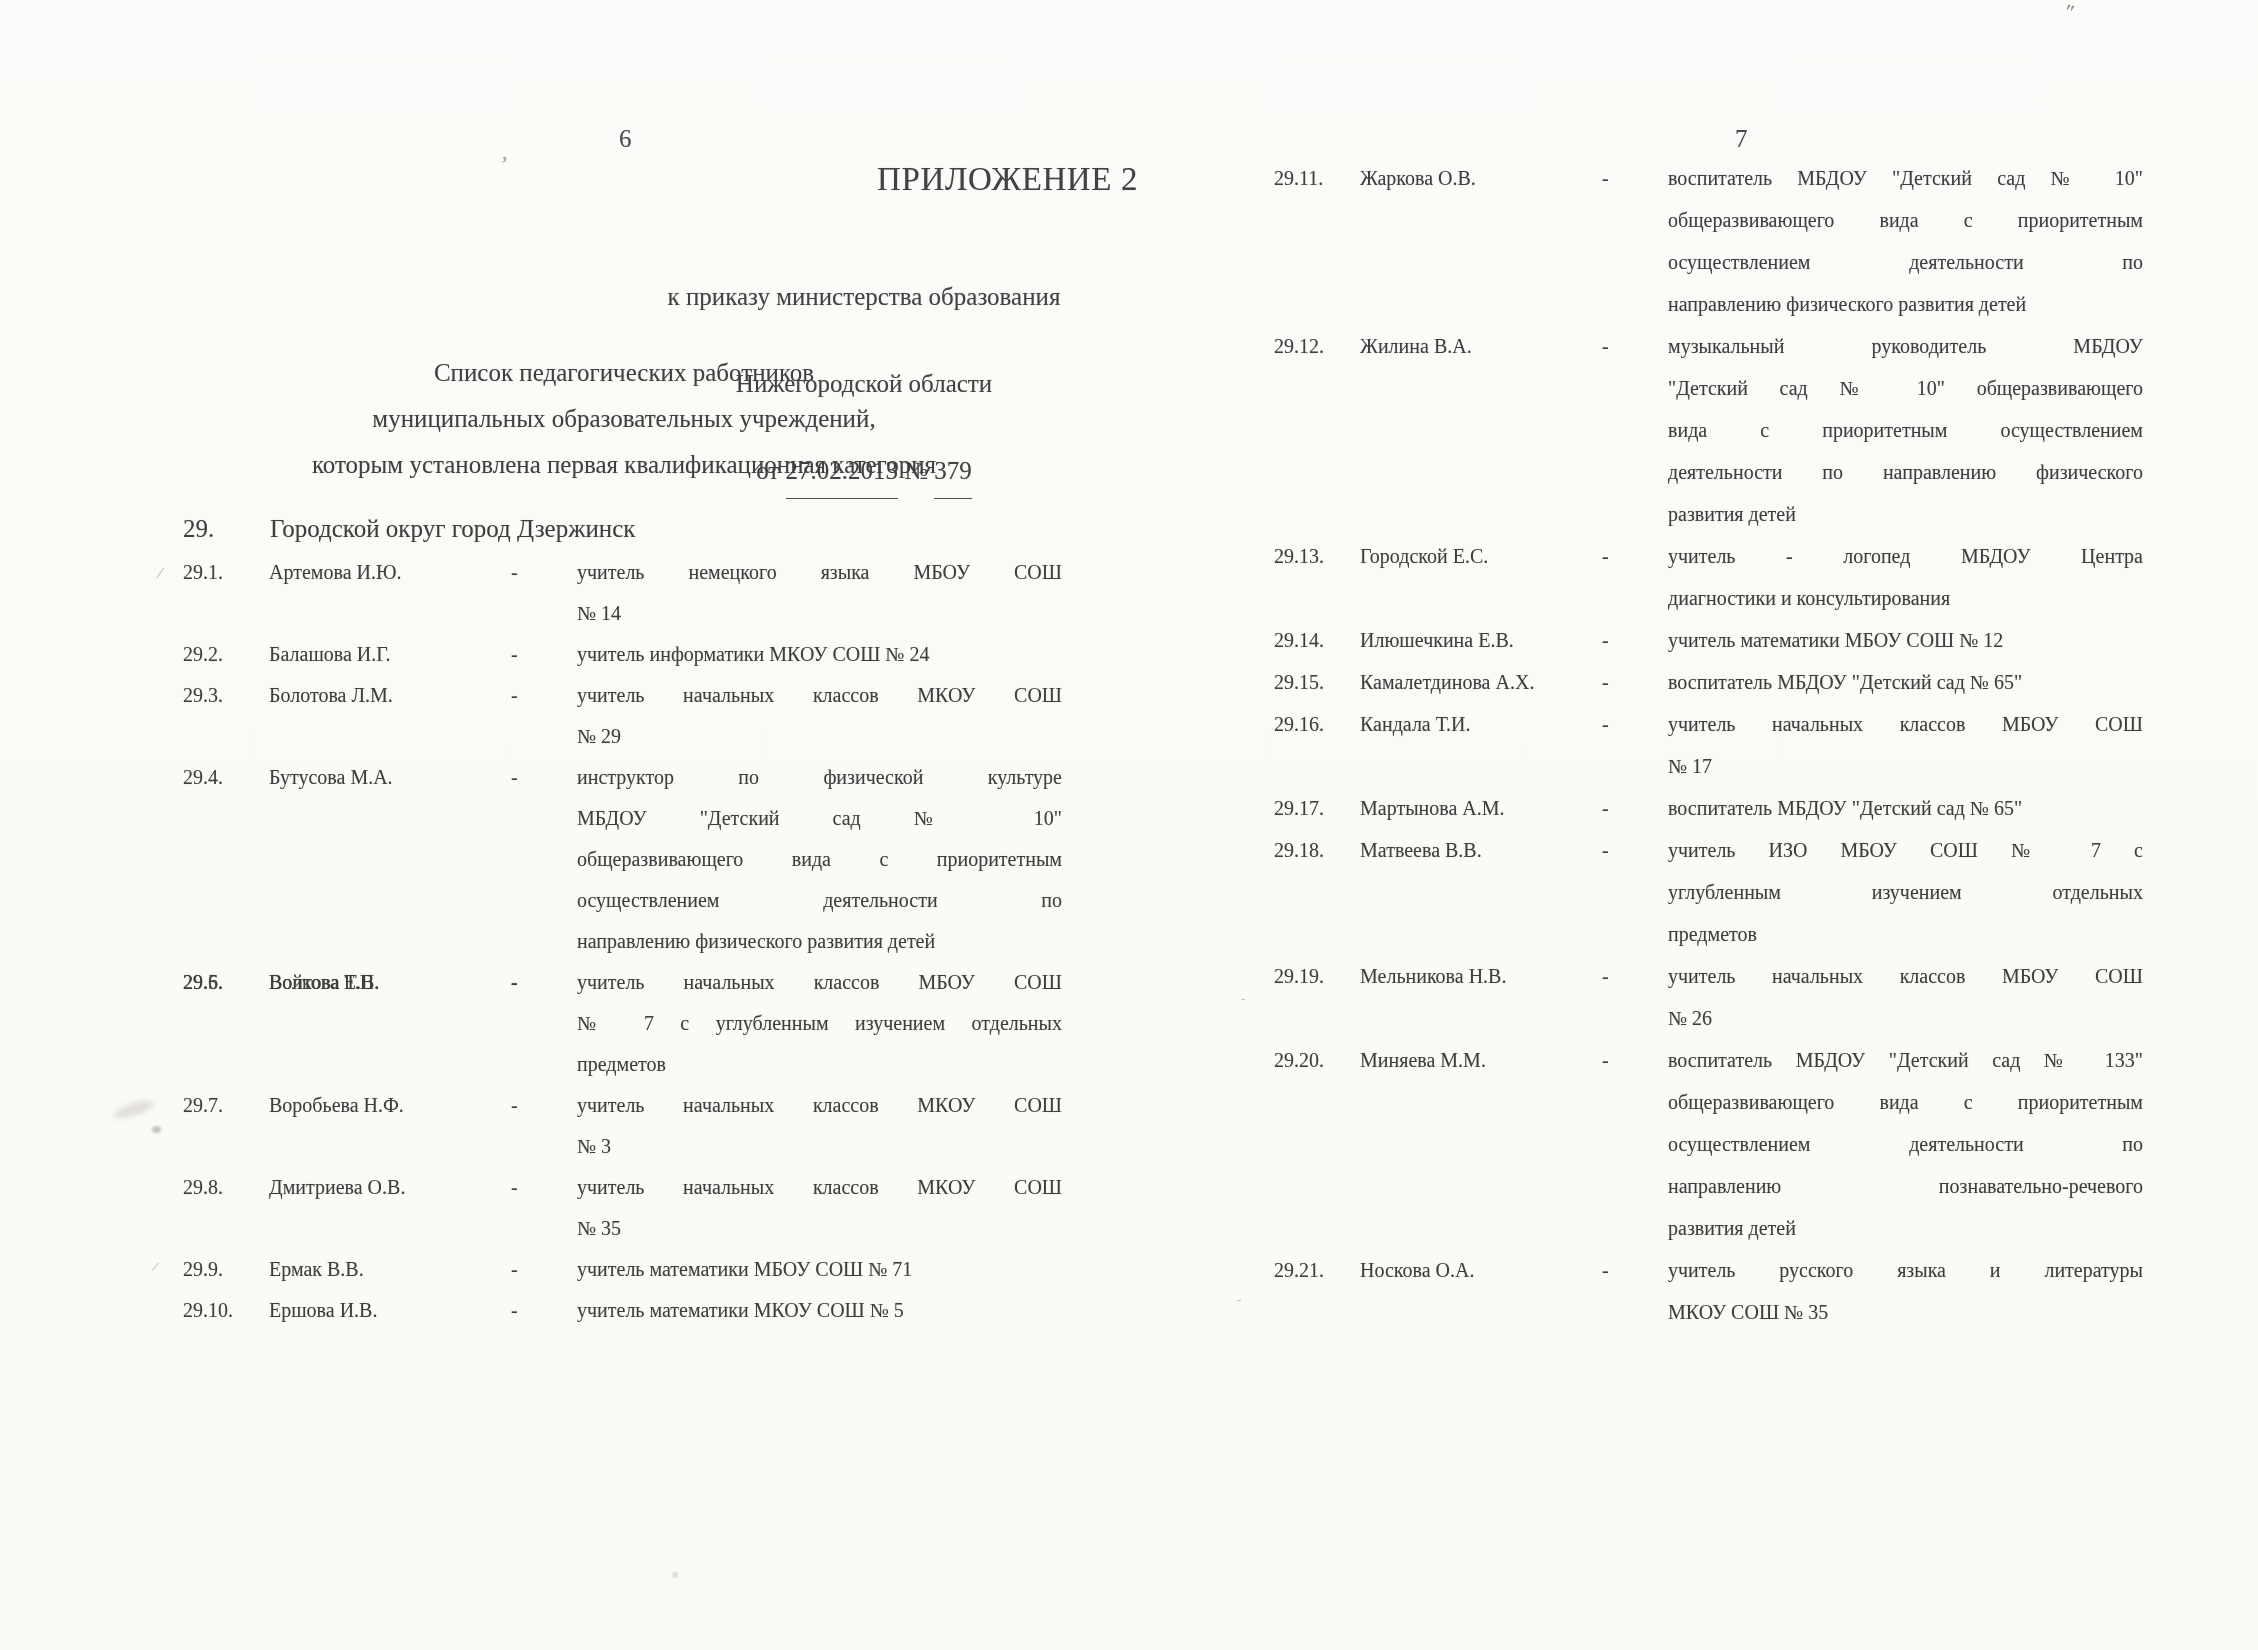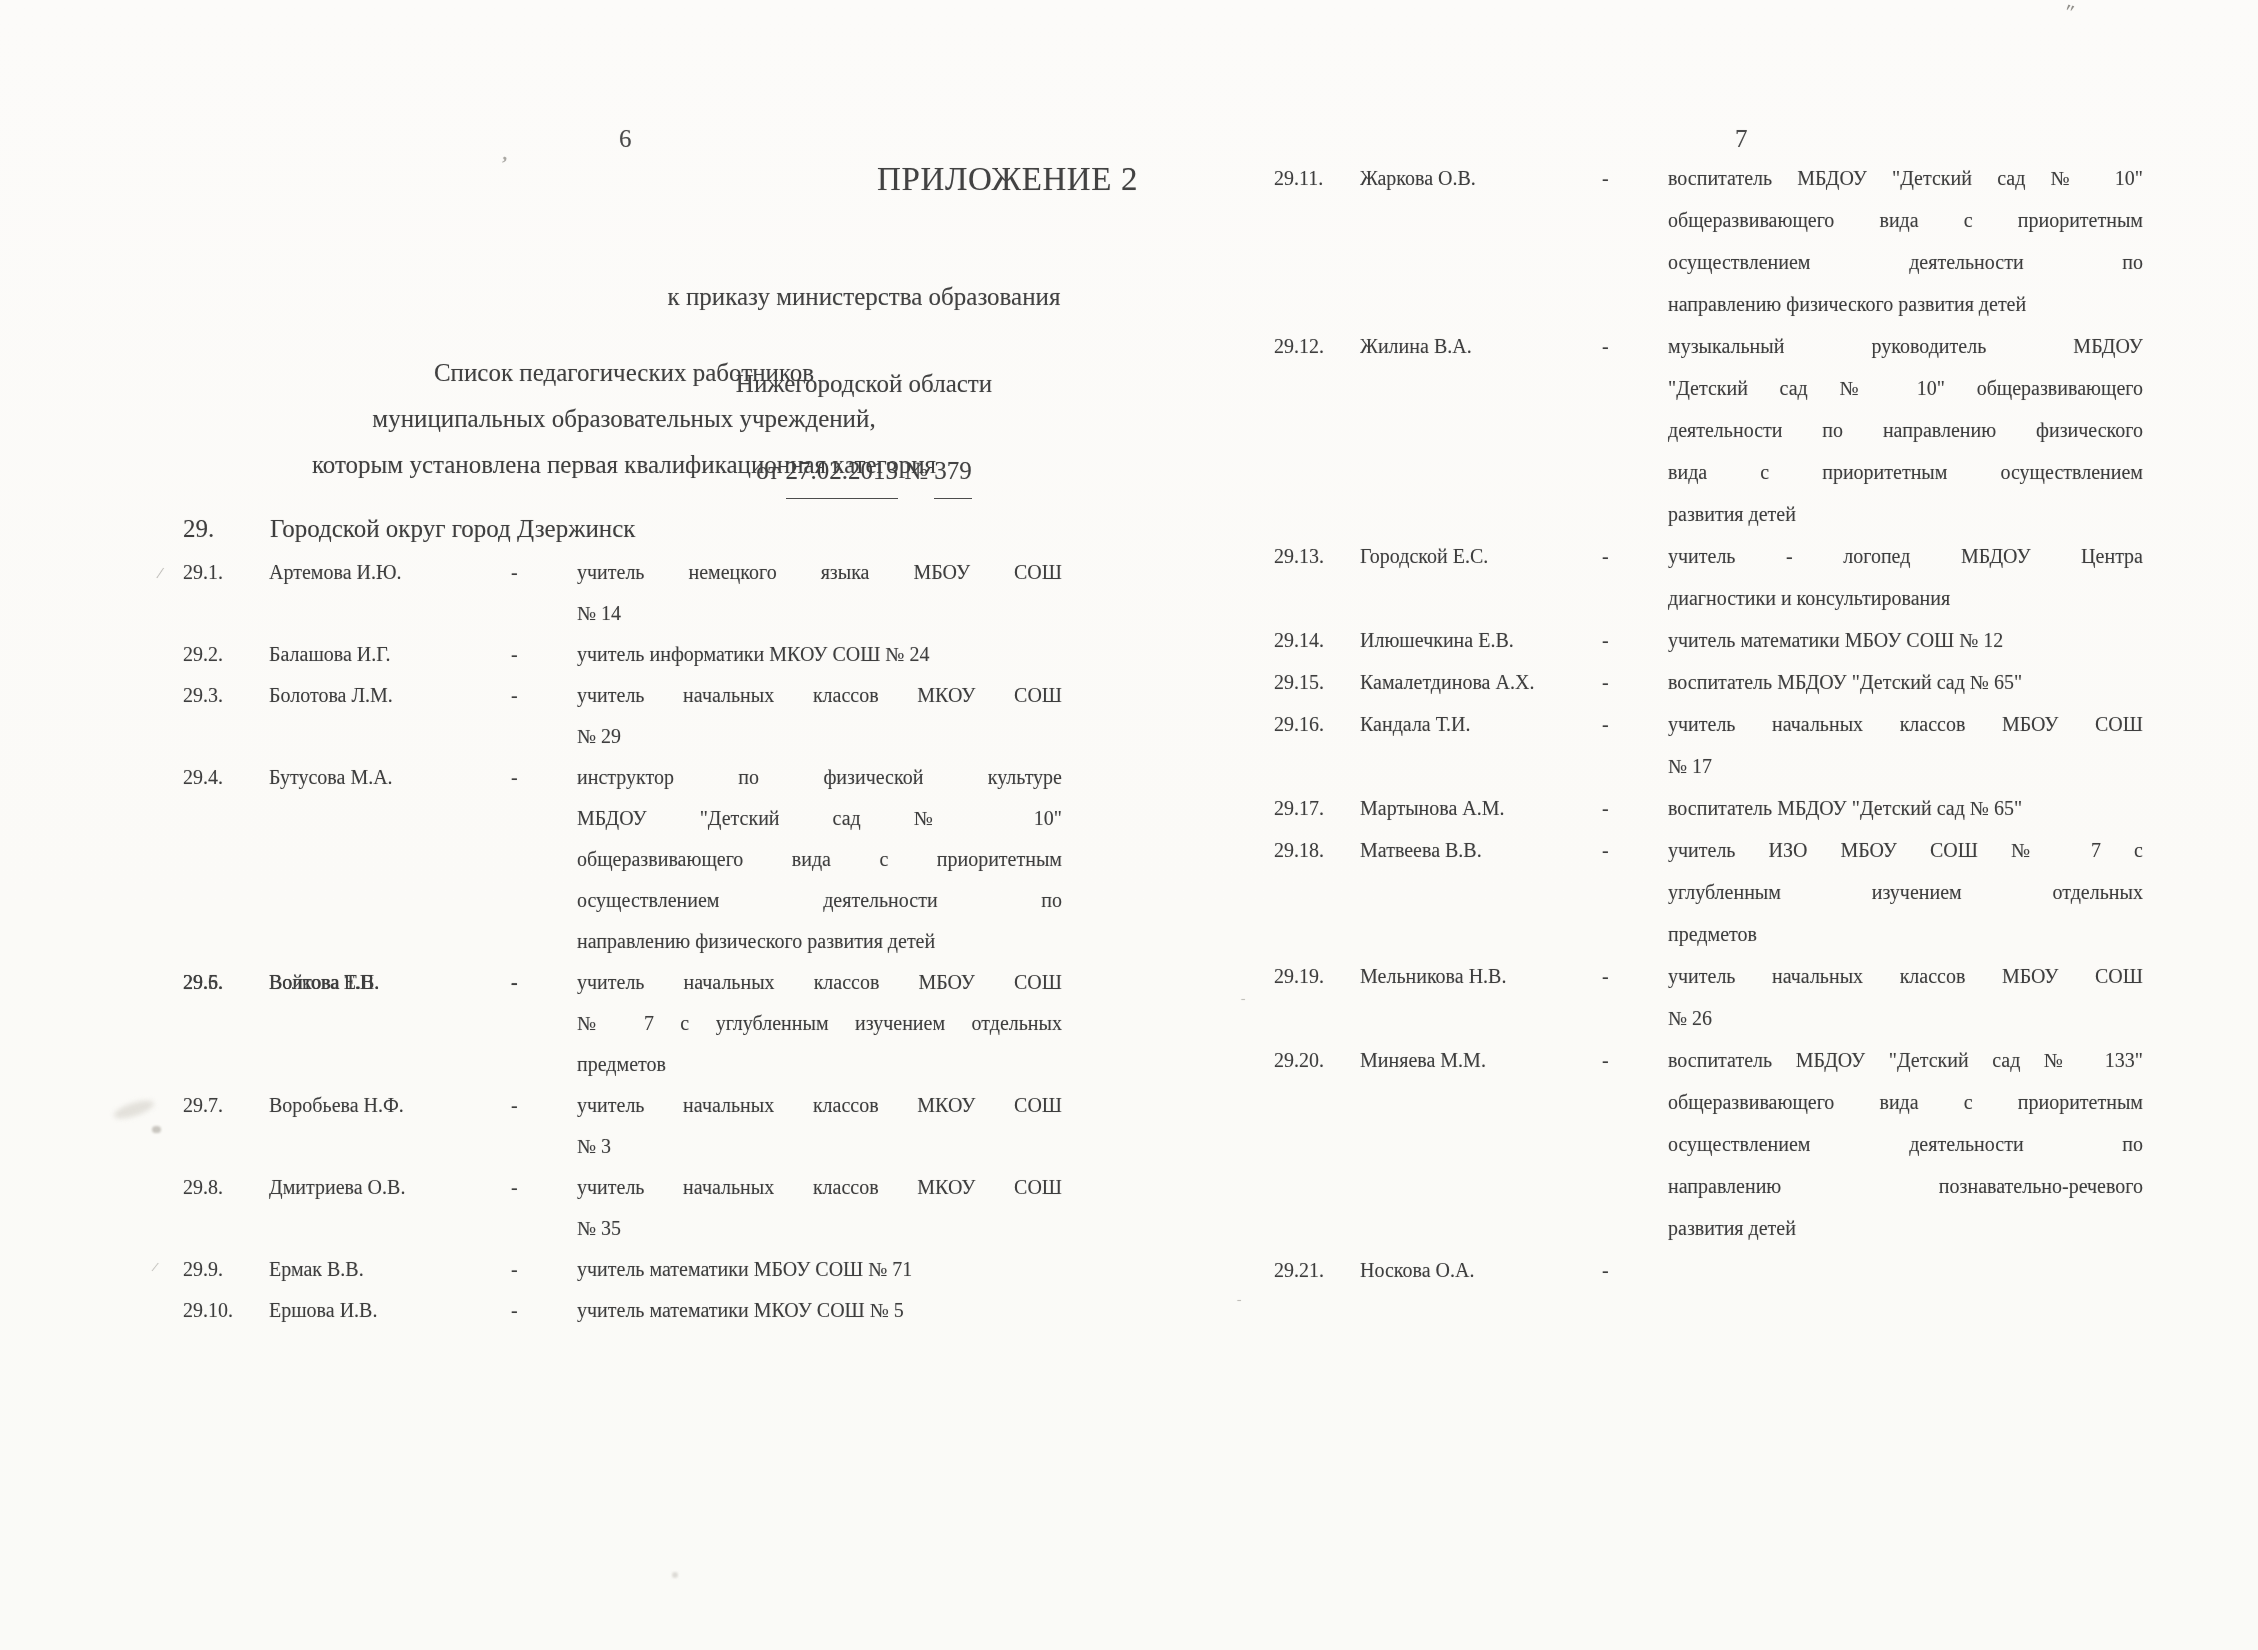--- a/index.html
+++ b/index.html
@@ -191,22 +191,22 @@
           <div class="dline">направлению физического развития детей</div>
         </div>
       </div>
       <div class="entry">
         <span class="e-num">29.12.</span>
         <span class="e-name">Жилина В.А.</span>
         <span class="e-dash">-</span>
         <div class="e-desc">
           <div class="dline j">музыкальный руководитель МБДОУ</div>
           <div class="dline j">"Детский сад № 10" общеразвивающего</div>
+          <div class="dline j">вида с приоритетным осуществлением</div>
           <div class="dline j">деятельности по направлению физического</div>
-          <div class="dline j">вида с приоритетным осуществлением</div>
           <div class="dline">развития детей</div>
         </div>
       </div>
       <div class="entry">
         <span class="e-num">29.13.</span>
         <span class="e-name">Городской Е.С.</span>
         <span class="e-dash">-</span>
         <div class="e-desc">
           <div class="dline j">учитель - логопед МБДОУ Центра</div>
           <div class="dline">диагностики и консультирования</div>
@@ -273,20 +273,24 @@
           <div class="dline j">общеразвивающего вида с приоритетным</div>
           <div class="dline j">осуществлением деятельности по</div>
           <div class="dline j">направлению познавательно-речевого</div>
           <div class="dline">развития детей</div>
         </div>
       </div>
       <div class="entry">
         <span class="e-num">29.21.</span>
         <span class="e-name">Носкова О.А.</span>
         <span class="e-dash">-</span>
+        <div class="e-desc">
+          <div class="dline j">учитель русского языка и литературы</div>
+          <div class="dline">МКОУ СОШ № 35</div>
+        </div>
       </div>
     </div>
 
   <div class="artifact" style="left:500px;top:152px;font-size:23px;transform:rotate(8deg);">’</div>
   <div class="artifact" style="left:2065px;top:0px;font-size:21px;transform:rotate(14deg);color:#8f8d88;">″</div>
   <div class="smudge" style="left:113px;top:1103px;"></div>
   <div class="dot" style="left:152px;top:1126px;width:8.6px;height:6.7px;"></div>
   <div class="artifact" style="left:159px;top:565px;font-size:14.4px;color:#b9b7b2;">⁄</div>
   <div class="artifact" style="left:154px;top:1259px;font-size:13.4px;color:#bdbbb6;">⁄</div>
   <div class="artifact" style="left:1237px;top:1291px;font-size:13.4px;color:#c0beb9;">-</div>

